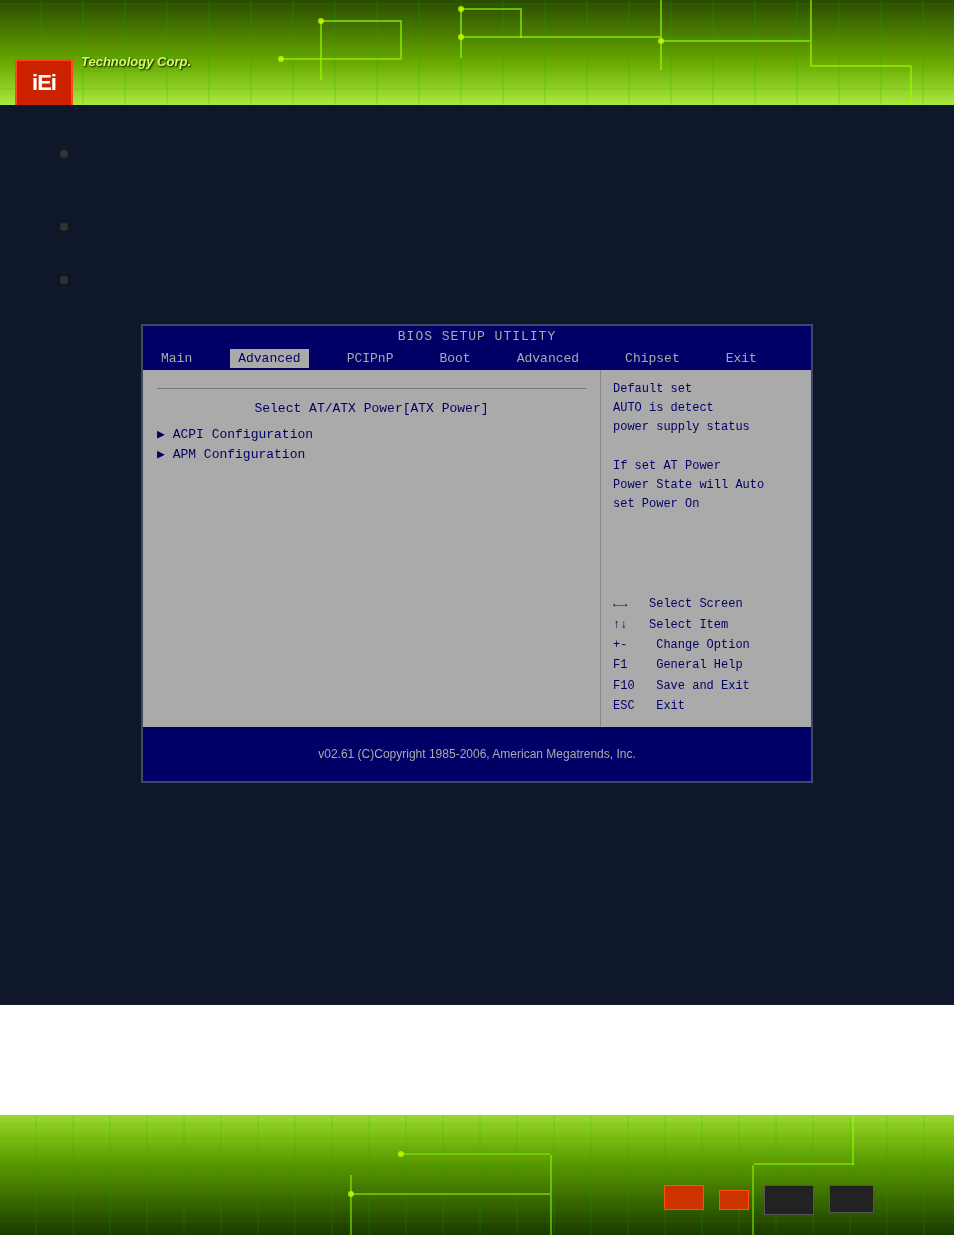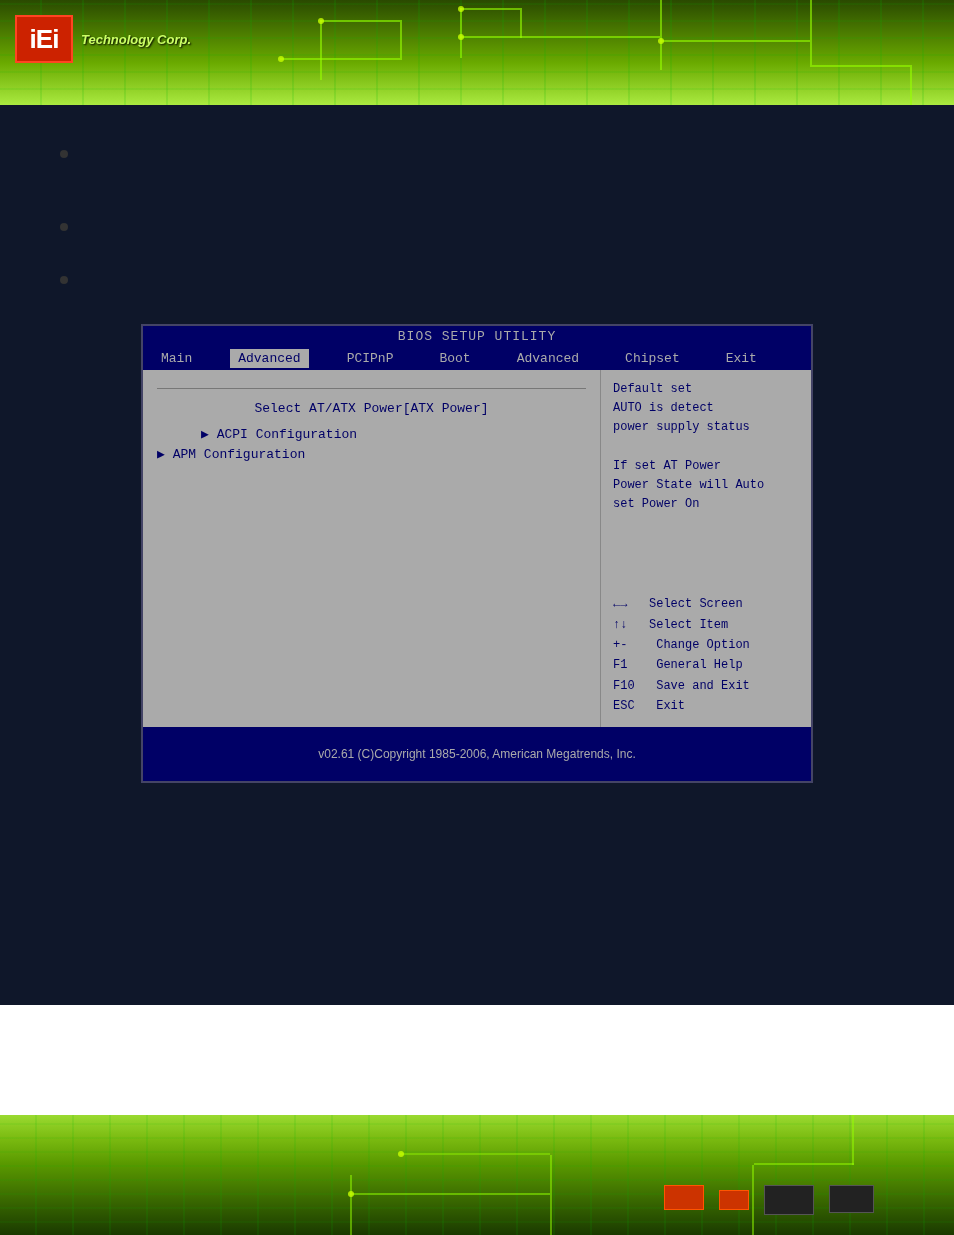--- a/index.html
+++ b/index.html
@@ -39,23 +39,24 @@
     .logo-box {
       width: 58px;
       height: 48px;
       background: #cc2200;
       border: 2px solid #ff4422;
       display: flex;
       align-items: center;
       justify-content: center;
       font-family: 'Arial Black', Arial, sans-serif;
       font-weight: 900;
-      font-size: 26px;
+      font-size: 22px;
       color: white;
       letter-spacing: -1px;
+      margin-top: 44px;
     }
     .logo-text {
       color: #ccff66;
       font-size: 13px;
       font-style: italic;
       font-weight: bold;
       text-shadow: 1px 1px 2px #000;
     }
 
     
@@ -310,21 +311,21 @@
 
       <div class="bios-left">
         <hr class="bios-separator">
 
         <div class="bios-row">
           <span class="bios-row-label">Select AT/ATX Power</span>
           <span class="bios-row-value">[ATX Power]</span>
         </div>
 
         <div style="margin-top: 10px;">
-          <div class="bios-submenu-item" style="list-style:none;margin-left:44px;">
+          <div class="bios-submenu-item" style="list-style:none;">
             <span>ACPI Configuration</span>
           </div>
           <div class="bios-submenu-item" style="list-style:none;">
             <span>APM Configuration</span>
           </div>
         </div>
       </div>
 
       <div class="bios-right">
         <div style="position:relative; height:100%;">

